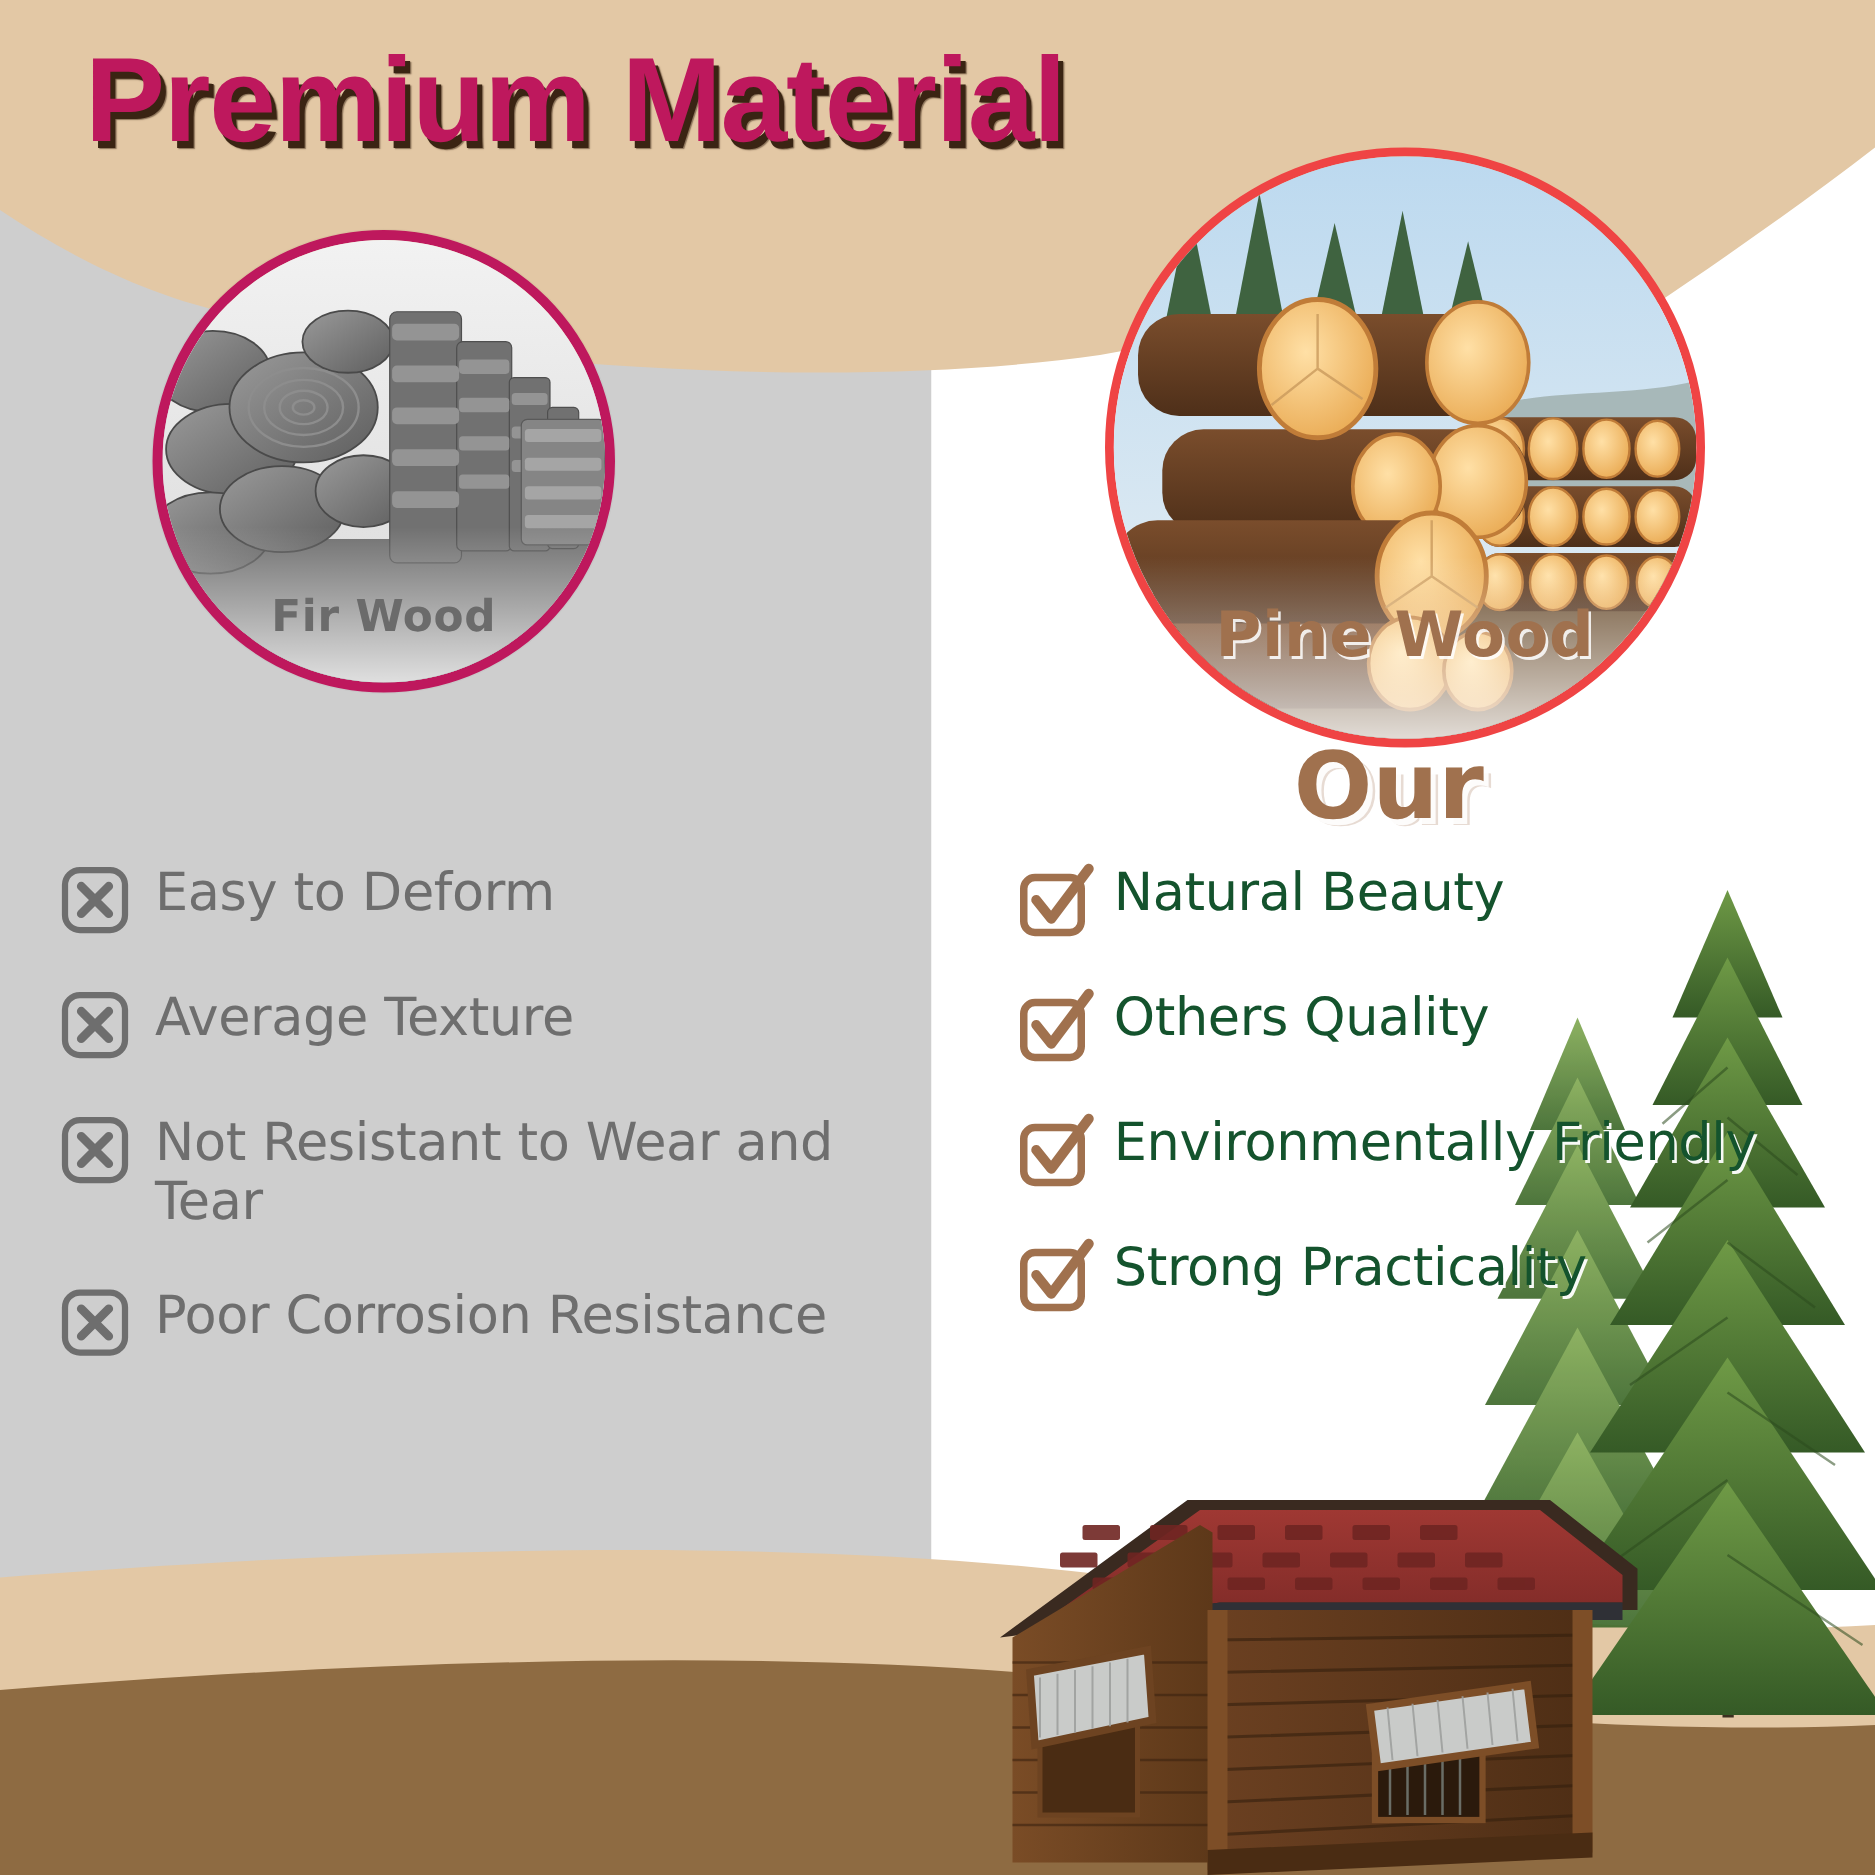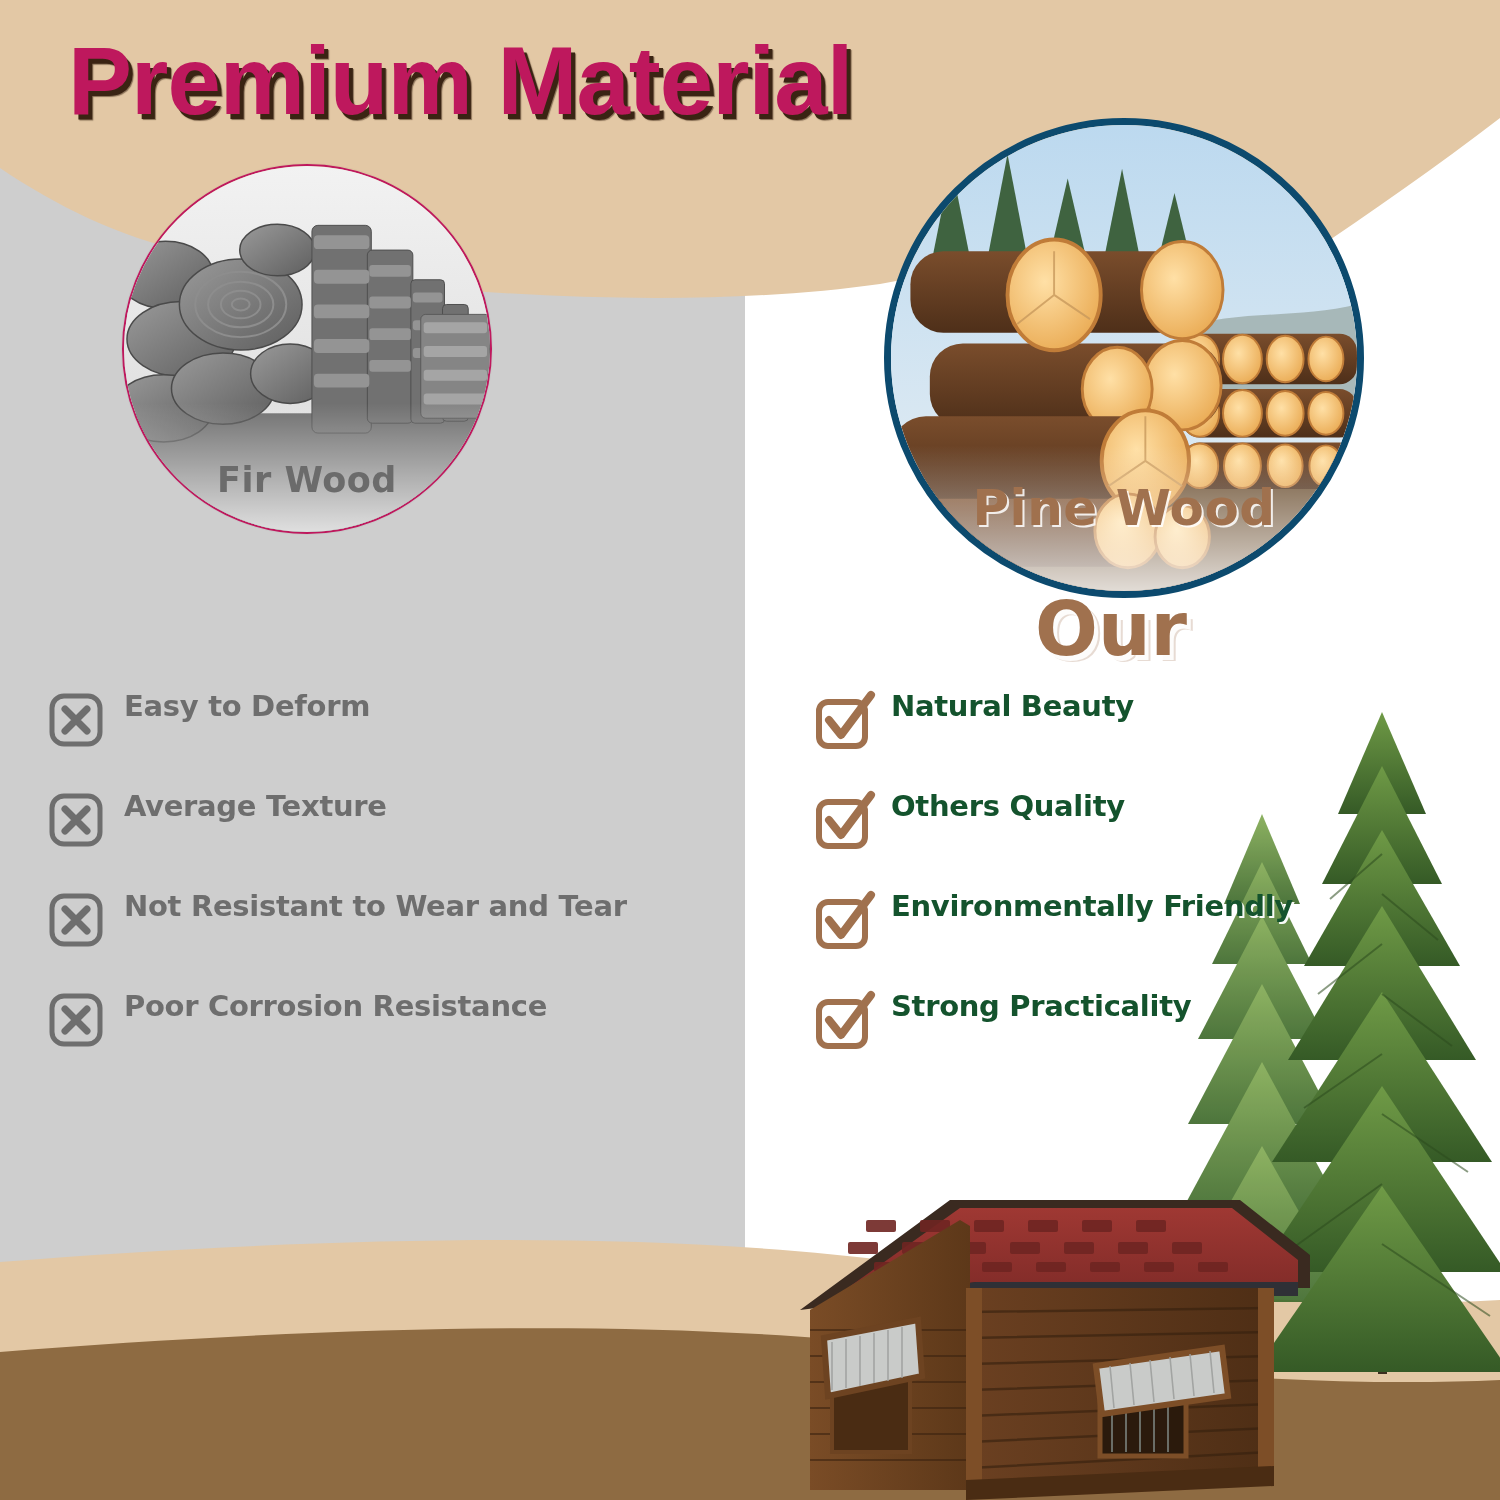--- a/index.html
+++ b/index.html
@@ -40,35 +40,35 @@
   .circle .caption{
     position:absolute;left:0;right:0;bottom:0;
     text-align:center;
     font-weight:800;
     letter-spacing:.5px;
     padding-bottom:6px;
   }
 
   
   #circle-fir{
-    left:122px; top:164px; width:370px; height:370px;
-    border:2px solid #be185d;
+    left:122px; top:184px; width:370px; height:370px;
+    border:8px solid #be185d;
     box-sizing:border-box;
     box-shadow:0 0 0 1px rgba(0,0,0,.03);
   }
   #circle-fir .caption{
     color:#6b6b6b;
     font-size:35px;
     bottom:26px;
   }
 
   
   #circle-pine{
     left:884px; top:118px; width:480px; height:480px;
-    border:7px solid #0c4a6e;
+    border:7px solid #ef4444;
     box-sizing:border-box;
   }
   #circle-pine .caption{
     color:#a0714e;
     font-size:50px;
     bottom:48px;
     text-shadow:2px 2px 0 rgba(255,255,255,.85);
   }
 
   
@@ -104,22 +104,22 @@
   .box{
     flex:0 0 auto;
     width:56px;height:56px;
     margin-right:20px;
     position:relative;
     top:2px;
   }
   .box svg{display:block;width:56px;height:56px;overflow:visible;}
 
   .feature-text{
-    font-size:29px;
-    font-weight:700;
+    font-size:42px;
+    font-weight:400;
     line-height:1.12;
     letter-spacing:-.3px;
   }
   #list-others .feature-text{color:#6e6e6e;}
   #list-our .feature-text{
     color:#14532d;
     text-shadow:2px 2px 0 rgba(255,255,255,.95);
   }
 
   

